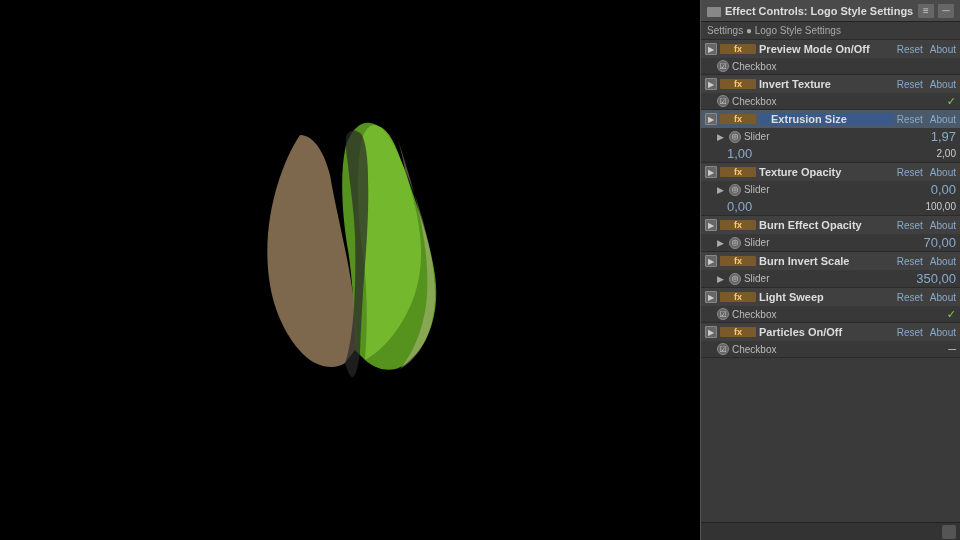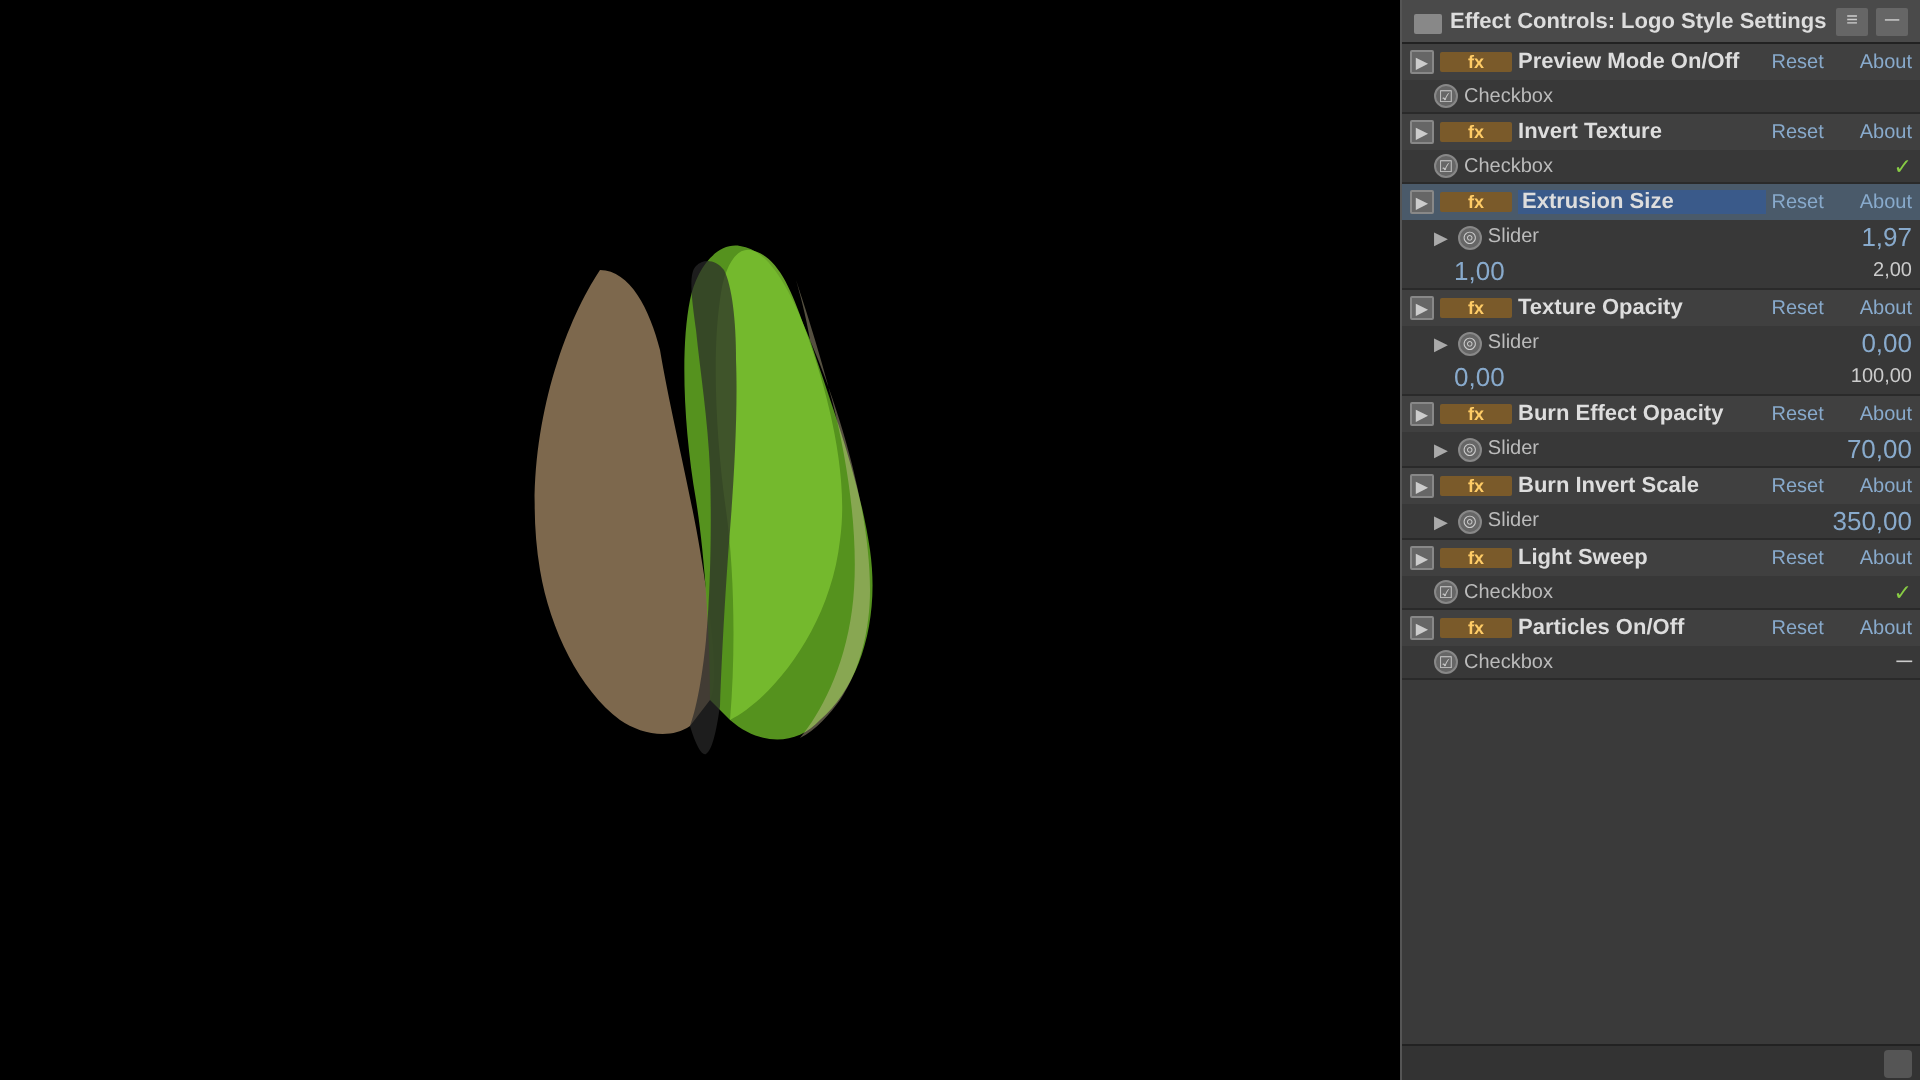--- a/index.html
+++ b/index.html
@@ -156,37 +156,37 @@
 
     .fx-name {
       flex: 1;
       color: #ddd;
       font-size: 11px;
       font-weight: bold;
     }
 
     .fx-name.selected {
       background: #3a5a8a;
-      padding: 0 2px;
+      padding: 0 12px;
     }
 
     .fx-reset {
       color: #88aacc;
       font-size: 10px;
       cursor: pointer;
       text-decoration: none;
       text-align: center;
     }
 
     .fx-about {
       color: #88aacc;
       font-size: 10px;
       cursor: pointer;
       text-decoration: none;
-      margin-left: 15px;
+      margin-left: 4px;
     }
 
     
     .fx-subrow {
       display: flex;
       align-items: center;
       padding: 1px 4px 1px 16px;
       background: #383838;
       min-height: 16px;
       gap: 3px;
@@ -299,20 +299,21 @@
     <div id="panel-titlebar-left">
       <span class="panel-icon"></span>
       <span id="panel-title">Effect Controls: Logo Style Settings</span>
     </div>
     <div id="panel-titlebar-right">
       <button class="title-btn">≡</button>
       <button class="title-btn">─</button>
     </div>
   </div>
 
+  <div id="breadcrumb">Settings ● Logo Style Settings</div>
 
   <div id="effects-list">
 
   <div class="fx-row">
         <div class="fx-header">
     <div class="fx-toggle">▶</div>
     <span class="fx-label-badge">fx</span>
     <span class="fx-name">Preview Mode On/Off</span>
     <span class="fx-reset">Reset</span>
     <span class="fx-about">About</span>

